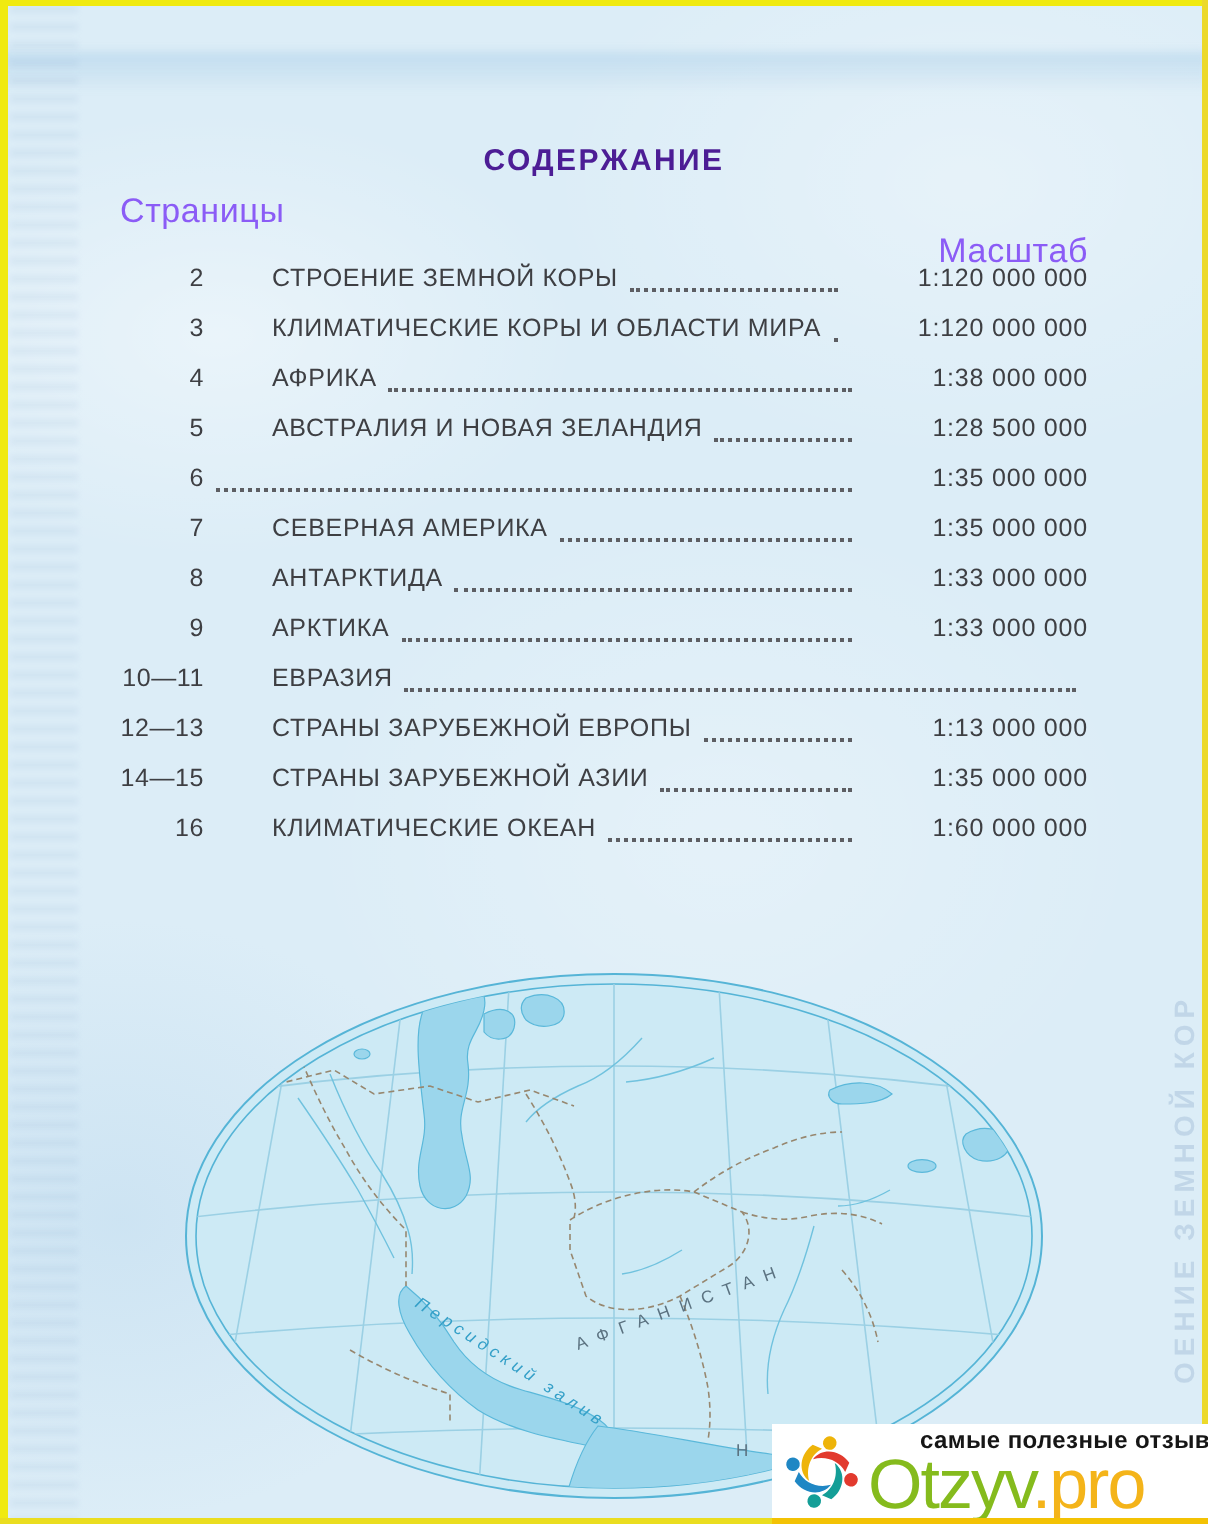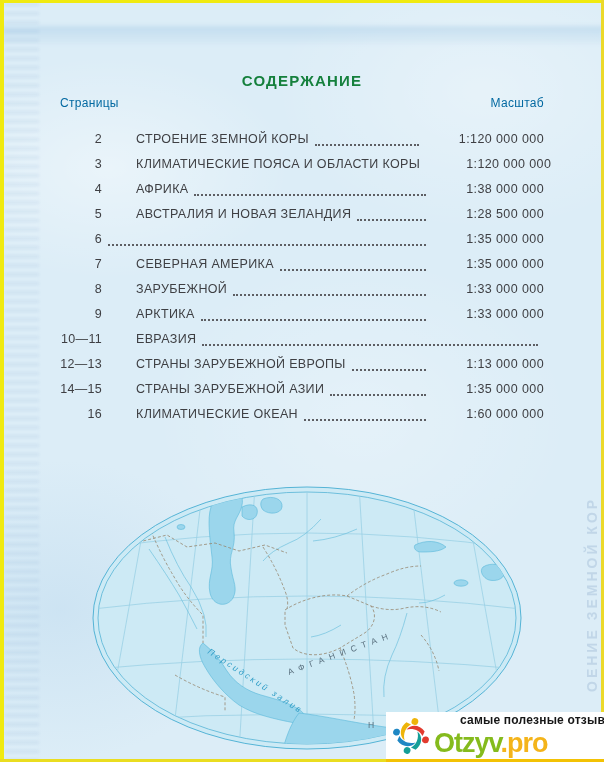--- a/index.html
+++ b/index.html
@@ -30,28 +30,28 @@
   
   .edge{position:absolute;background:#ece414;z-index:40;}
   .edge.top{left:0;top:0;width:100%;height:3px;background:#f0ea10;}
   .edge.left{left:0;top:0;width:4px;height:100%;background:#f0ea10;}
   .edge.right{right:0;top:0;width:3px;height:100%;background:#ecd92a;}
   .edge.bottom{left:0;bottom:0;width:100%;height:3px;background:#eadd20;}
 
   
   .toc-title{
     position:absolute;left:0;top:72px;width:604px;text-align:center;
-    font-size:15px;font-weight:bold;letter-spacing:1.2px;color:#15803d;
+    font-size:15px;font-weight:bold;letter-spacing:1.2px;color:#4c1d95;
   }
   .toc-head{
     position:absolute;left:58px;top:96px;width:486px;height:22px;
-    font-size:12px;color:#0369a1;letter-spacing:0.3px;
+    font-size:17px;color:#8b5cf6;letter-spacing:0.3px;
   }
   .toc-head .h-pages{position:absolute;left:2px;top:0;}
-  .toc-head .h-scale{position:absolute;right:0;top:0;}
+  .toc-head .h-scale{position:absolute;right:0;top:20px;}
   .toc{
     position:absolute;left:58px;top:127px;width:486px;
     font-size:12.5px;color:#3e3f43;
   }
   .row{display:flex;align-items:baseline;height:25px;line-height:25px;}
   .pg{width:44px;text-align:right;flex:none;letter-spacing:0.3px;}
   .ttl{margin-left:34px;white-space:nowrap;flex:none;letter-spacing:0.35px;}
   .dots{flex:1;height:0;border-bottom:2px dotted #5d5e63;margin:0 6px;align-self:center;transform:translateY(5px);}
   .scl{flex:none;white-space:nowrap;letter-spacing:0.4px;margin-left:34px;}
 
@@ -72,21 +72,21 @@
     background:#ffffff;border-bottom:3px solid #f3c204;
     display:flex;align-items:center;box-sizing:border-box;overflow:hidden;
   }
   .wm-logo{flex:none;margin:1px 0 0 3px;}
   .wm-text{flex:1;min-width:0;margin-left:1px;}
   .wm-tagline{
     font-size:12px;font-weight:bold;color:#161616;letter-spacing:0.2px;
     padding-left:26px;white-space:nowrap;line-height:13px;margin-top:1px;
   }
   .wm-brand{
-    font-size:27px;font-weight:bold;line-height:32px;letter-spacing:-1px;white-space:nowrap;
+    font-size:35px;font-weight:normal;line-height:32px;letter-spacing:-1px;white-space:nowrap;
   }
   .wm-brand .green{color:#85bb1d;}
   .wm-brand .orange{color:#f4b41a;}
 </style>
 </head>
 <body>
 
 <div class="scan-texture"></div>
 <div class="top-band"></div>
 <div class="left-bleed"></div>
@@ -100,21 +100,21 @@
 
 <div class="toc">
   <div class="row">
     <span class="pg">2</span>
     <span class="ttl">СТРОЕНИЕ ЗЕМНОЙ КОРЫ</span>
     <span class="dots"></span>
     <span class="scl">1:120 000 000</span>
   </div>
   <div class="row">
     <span class="pg">3</span>
-    <span class="ttl">КЛИМАТИЧЕСКИЕ ПОЯСА И ОБЛАСТИ КОРЫ</span>
+    <span class="ttl">КЛИМАТИЧЕСКИЕ КОРЫ И ОБЛАСТИ МИРА</span>
     <span class="dots"></span>
     <span class="scl">1:120 000 000</span>
   </div>
   <div class="row">
     <span class="pg">4</span>
     <span class="ttl">АФРИКА</span>
     <span class="dots"></span>
     <span class="scl">1:38 000 000</span>
   </div>
   <div class="row">
@@ -129,21 +129,21 @@
     <span class="scl">1:35 000 000</span>
   </div>
   <div class="row">
     <span class="pg">7</span>
     <span class="ttl">СЕВЕРНАЯ АМЕРИКА</span>
     <span class="dots"></span>
     <span class="scl">1:35 000 000</span>
   </div>
   <div class="row">
     <span class="pg">8</span>
-    <span class="ttl">ЗАРУБЕЖНОЙ</span>
+    <span class="ttl">АНТАРКТИДА</span>
     <span class="dots"></span>
     <span class="scl">1:33 000 000</span>
   </div>
   <div class="row">
     <span class="pg">9</span>
     <span class="ttl">АРКТИКА</span>
     <span class="dots"></span>
     <span class="scl">1:33 000 000</span>
   </div>
   <div class="row">

